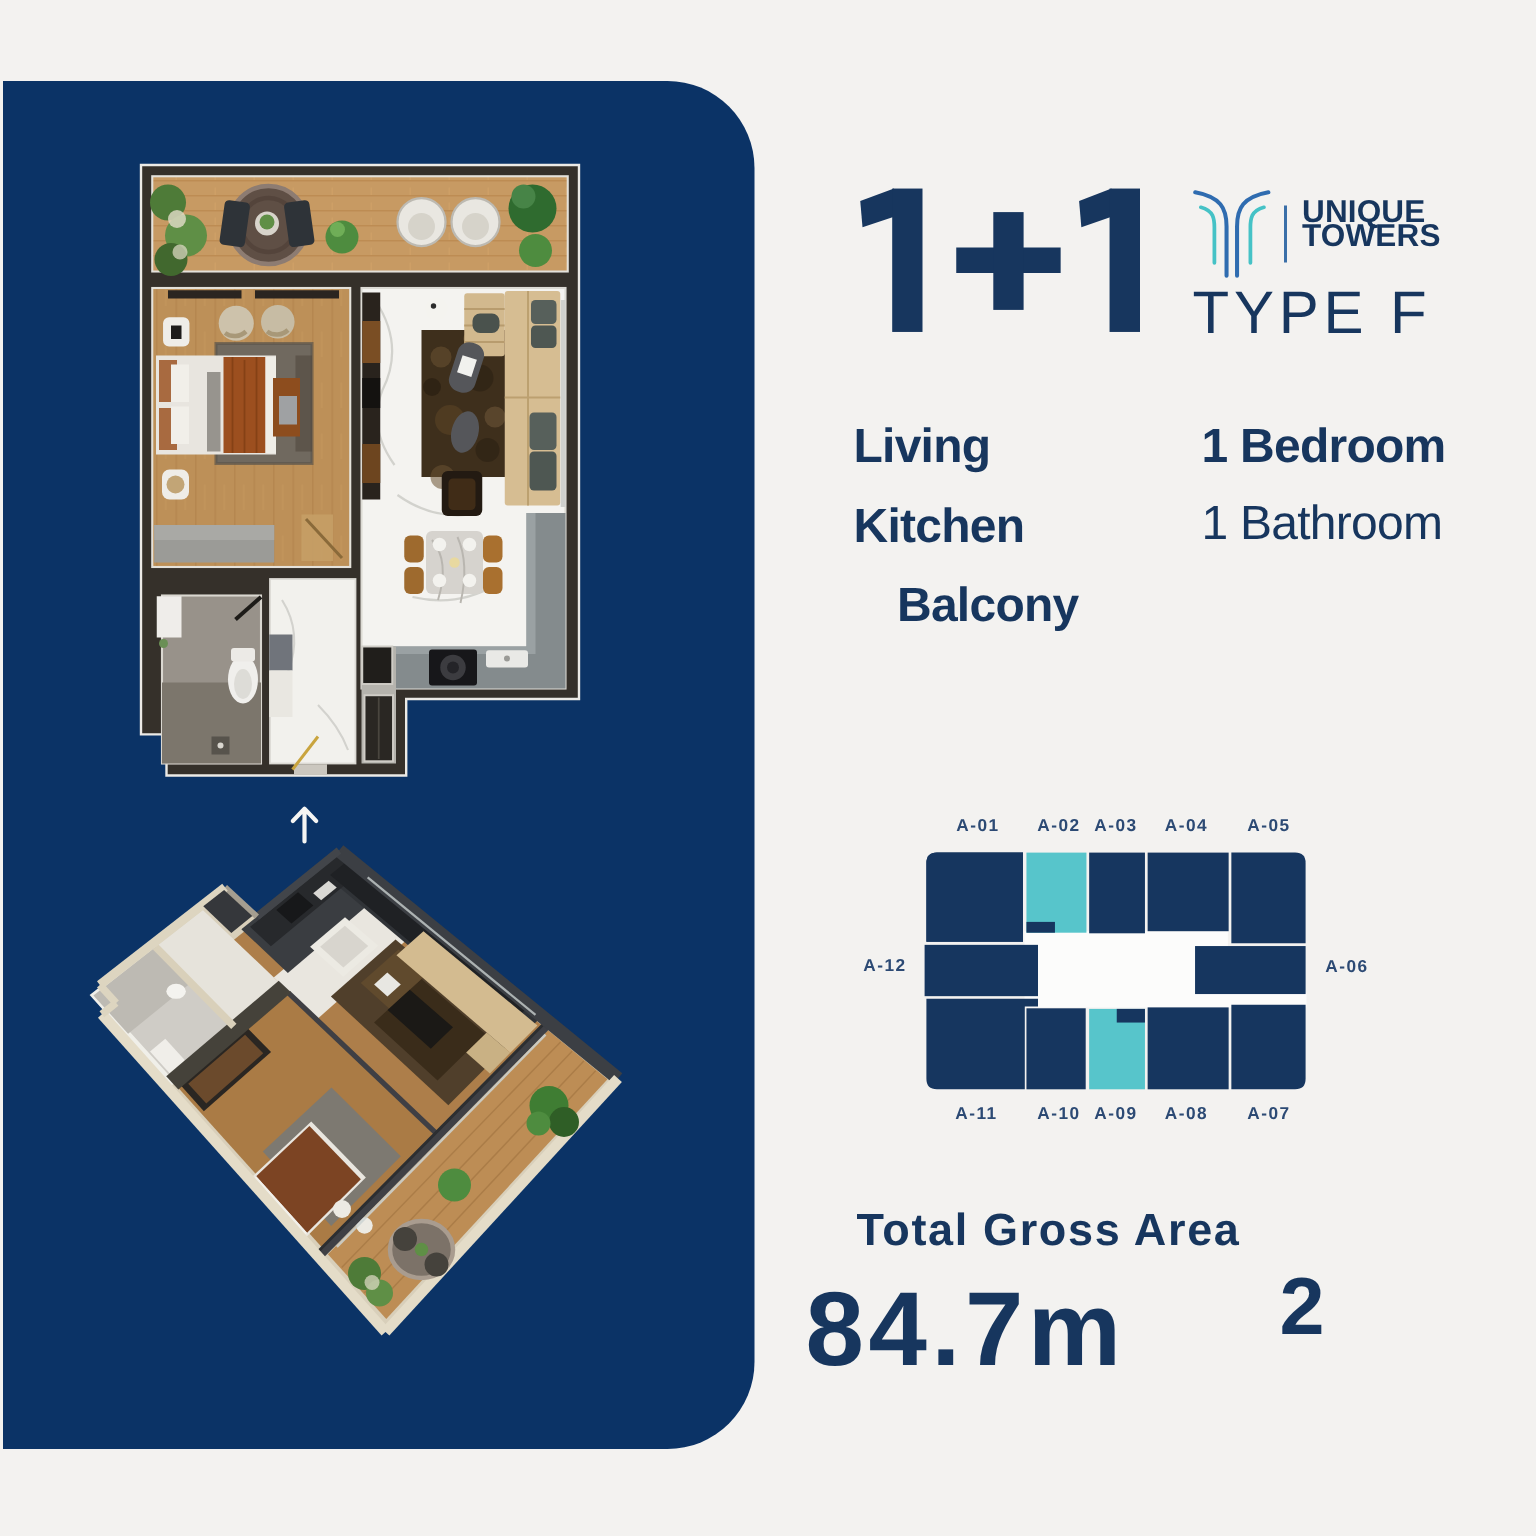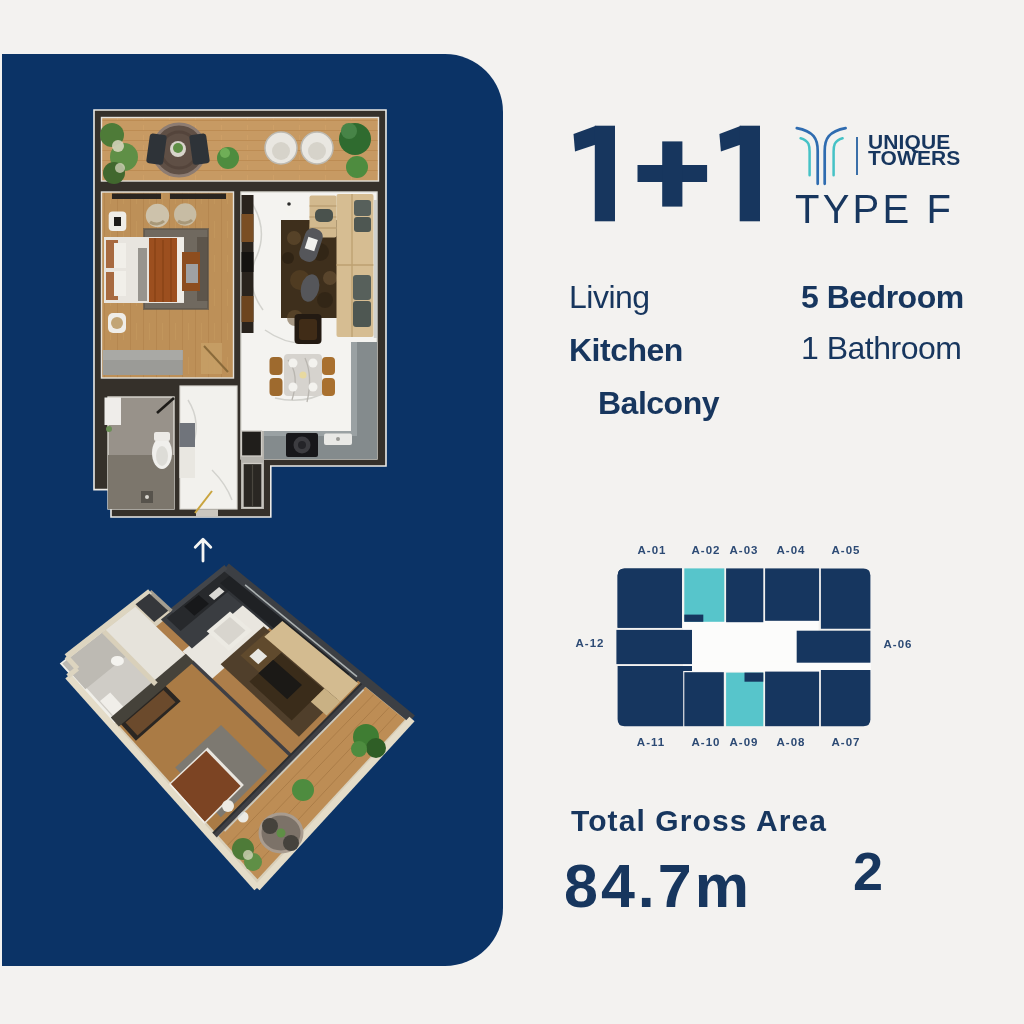--- a/index.html
+++ b/index.html
@@ -28,33 +28,33 @@
 <path d="M845.6,128.2 C839.0,129.4 832.6,131.8 828.8,136.2 C825.8,139.8 824.7,145 824.7,151 L824.7,183.8" stroke="#2f6cb0" stroke-width="2.7" stroke-linecap="round"></path>
 <path d="M842.6,138.2 C838.8,139.2 836.2,141 834.8,143.8 C833.9,145.8 833.6,148.2 833.6,151.5 L833.6,175.2" stroke="#45c2c6" stroke-width="2.5" stroke-linecap="round"></path>
 </svg>
 
 <div class="abs" style="left:856px;top:137px;width:2px;height:38px;background:#3a6fa8;"></div>
 
 <div class="abs navy" style="left:868px;top:134px;font-size:21px;font-weight:bold;line-height:15.8px;letter-spacing:0.1px;">UNIQUE<br>TOWERS</div>
 
 <div class="abs navy" style="left:795px;top:187px;font-size:40px;font-weight:normal;letter-spacing:3.2px;">TYPE F</div>
 
-<div class="abs navy" style="left:569px;top:279px;font-size:32px;font-weight:normal;letter-spacing:-0.5px;">Living</div>
+<div class="abs navy" style="left:569px;top:279px;font-size:32px;font-weight:bold;letter-spacing:-0.5px;">Living</div>
 
 <div class="abs navy" style="left:569px;top:332px;font-size:32px;font-weight:bold;letter-spacing:-0.5px;">Kitchen</div>
 
 <div class="abs navy" style="left:598px;top:385px;font-size:32px;font-weight:bold;letter-spacing:-0.5px;">Balcony</div>
 
-<div class="abs navy" style="left:801px;top:279px;font-size:32px;font-weight:bold;letter-spacing:-0.5px;">5 Bedroom</div>
+<div class="abs navy" style="left:801px;top:279px;font-size:32px;font-weight:bold;letter-spacing:-0.5px;">1 Bedroom</div>
 
 <div class="abs navy" style="left:801px;top:330px;font-size:32px;font-weight:normal;letter-spacing:-0.5px;">1 Bathroom</div>
 
 <div class="abs navy" style="left:571px;top:804px;font-size:30px;font-weight:bold;letter-spacing:1.1px;">Total Gross Area</div>
 
-<div class="abs navy" style="left:564px;top:841px;font-size:61px;line-height:91px;font-weight:bold;letter-spacing:3px;">84.7m</div>
+<div class="abs navy" style="left:537px;top:841px;font-size:70px;line-height:91px;font-weight:bold;letter-spacing:3px;">84.7m</div>
 
 <div class="abs navy" style="left:853px;top:844px;font-size:54px;line-height:54px;font-weight:bold;">2</div>
 
 <svg class="abs" style="left:560px;top:535px;" width="360" height="225" viewBox="560 535 360 225">
 <g font-family="Liberation Sans,sans-serif" font-size="11.5" font-weight="bold" fill="#2c4a74" letter-spacing="1">
 
 <g>
 <rect x="683" y="620.8" width="135.6" height="10.3" fill="#fcfcfb"></rect>
 <rect x="690.6" y="629" width="106.1" height="35" fill="#fcfcfb"></rect>
 <rect x="683" y="661.8" width="188" height="9.9" fill="#fcfcfb"></rect>

